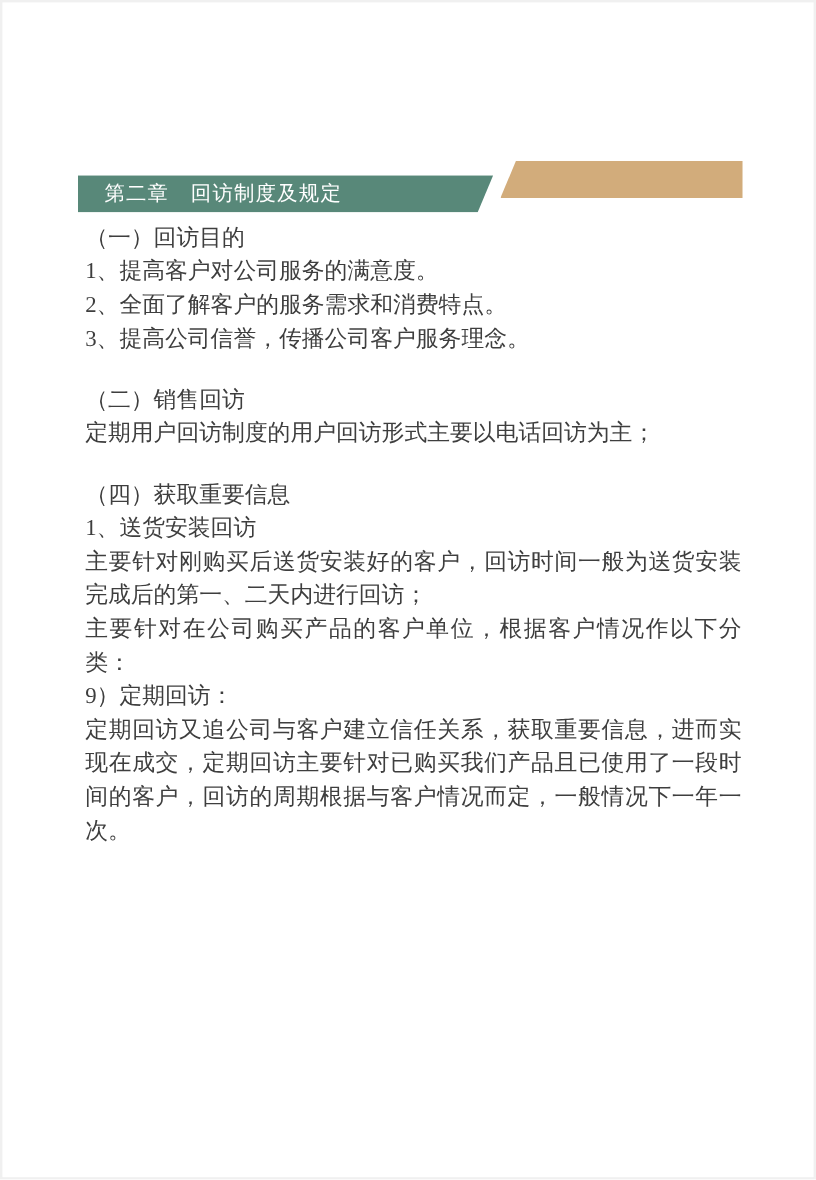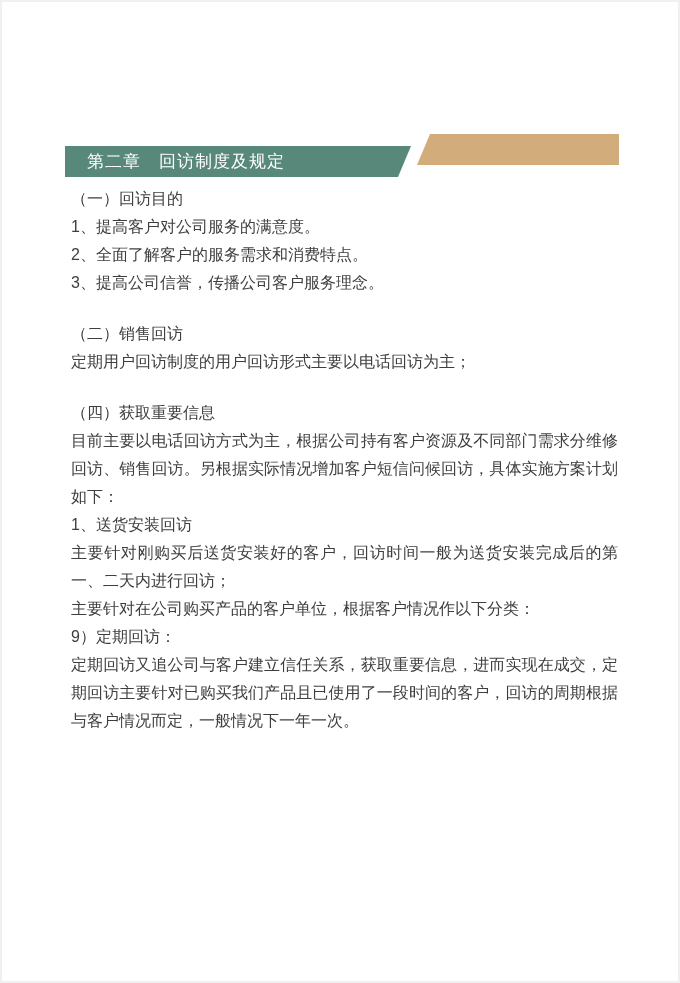--- a/index.html
+++ b/index.html
@@ -45,24 +45,25 @@
   .content {
     position: absolute;
     top: 183px; left: 0;
     width: 680px;
     padding: 0 64px 0 69px;
     box-sizing: border-box;
   }
   .sec { margin: 0 0 23px 0; }
   .sec p {
     margin: 0;
-    font-size: 16px;
+    font-size: 19px;
     line-height: 28px;
     text-align: justify;
     text-justify: inter-ideograph;
+    font-family: Liberation Serif, serif;
   }
 </style>
 </head>
 <body>
 
 <div class="page">
 
   <div class="banner">
     <div class="banner-teal" style="background: rgb(88, 136, 121);">
       <span>第二章　回访制度及规定</span>
@@ -80,21 +81,20 @@
     </div>
 
     <div class="sec">
       <p>（二）销售回访</p>
       <p>定期用户回访制度的用户回访形式主要以电话回访为主；</p>
     </div>
 
 
     <div class="sec">
       <p>（四）获取重要信息</p>
-      <p>目前主要以电话回访方式为主，根据公司持有客户资源及不同部门需求分维修回访、销售回访。另根据实际情况增加客户短信问候回访，具体实施方案计划如下：</p>
       <p>1、送货安装回访</p>
       <p>主要针对刚购买后送货安装好的客户，回访时间一般为送货安装完成后的第一、二天内进行回访；</p>
       <p>主要针对在公司购买产品的客户单位，根据客户情况作以下分类：</p>
       <p>9）定期回访：</p>
       <p>定期回访又追公司与客户建立信任关系，获取重要信息，进而实现在成交，定期回访主要针对已购买我们产品且已使用了一段时间的客户，回访的周期根据与客户情况而定，一般情况下一年一次。</p>
     </div>
 
   </div>
 </div>
 

